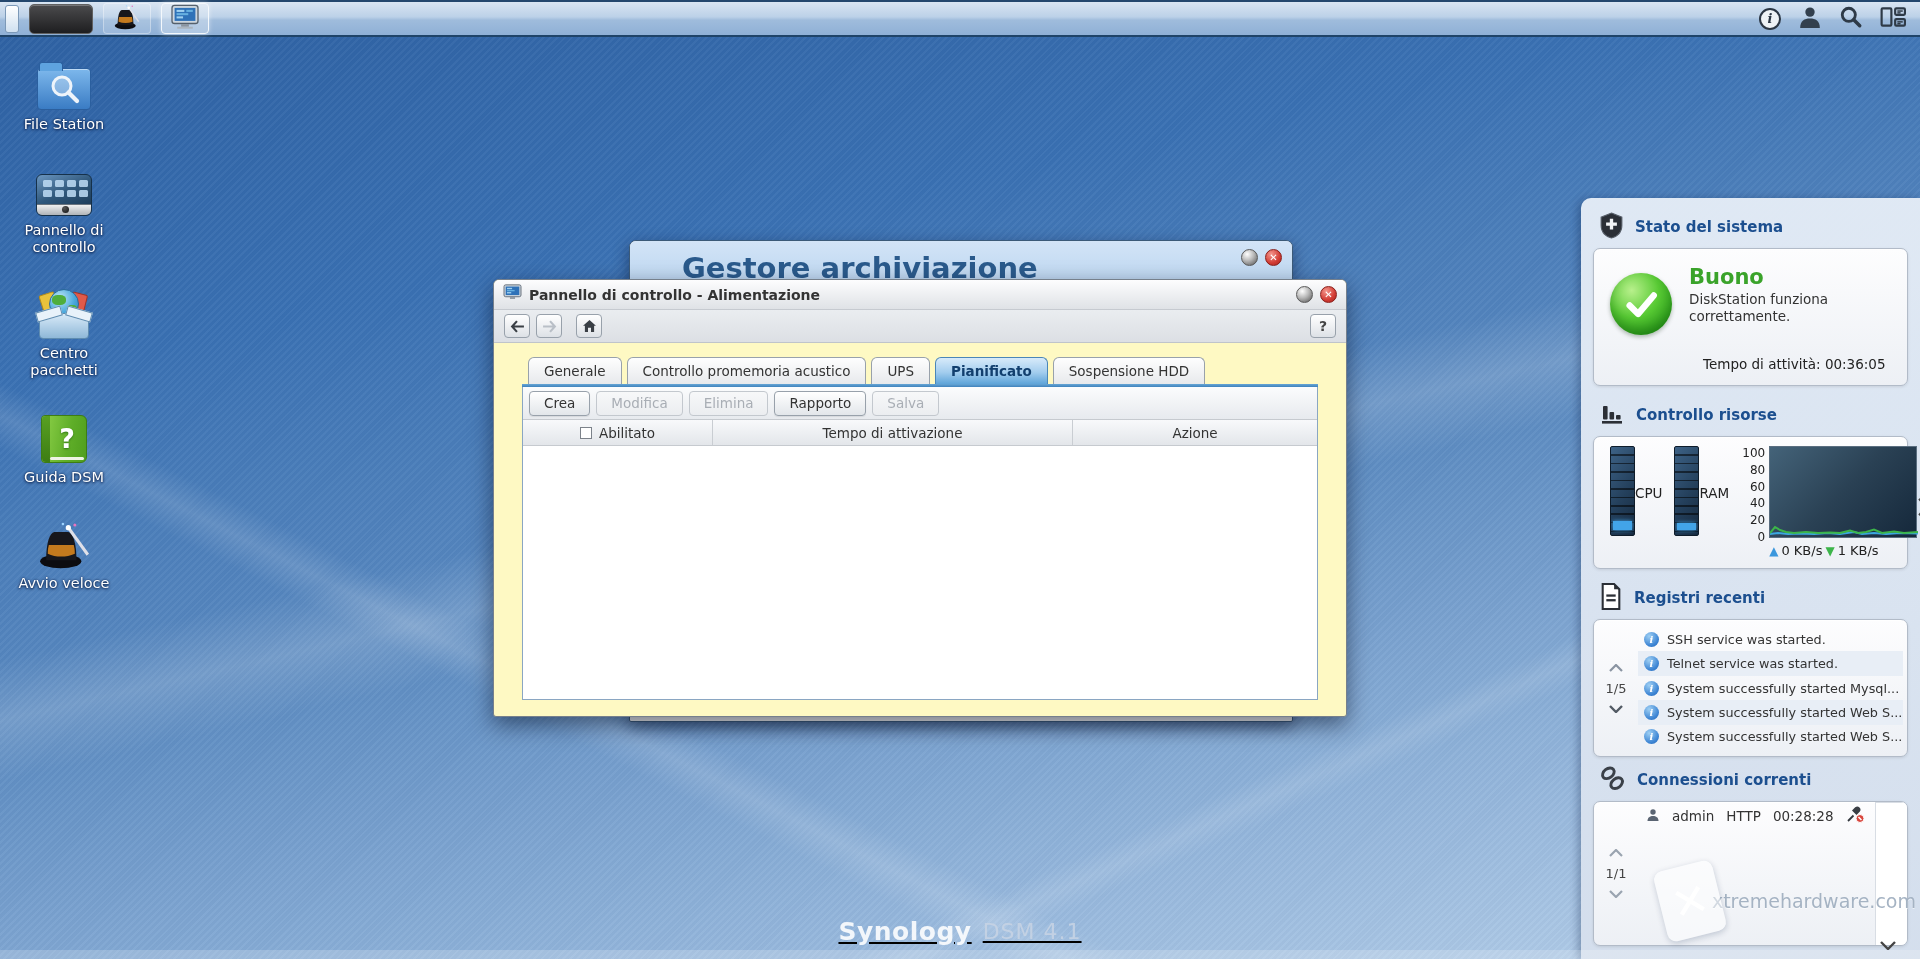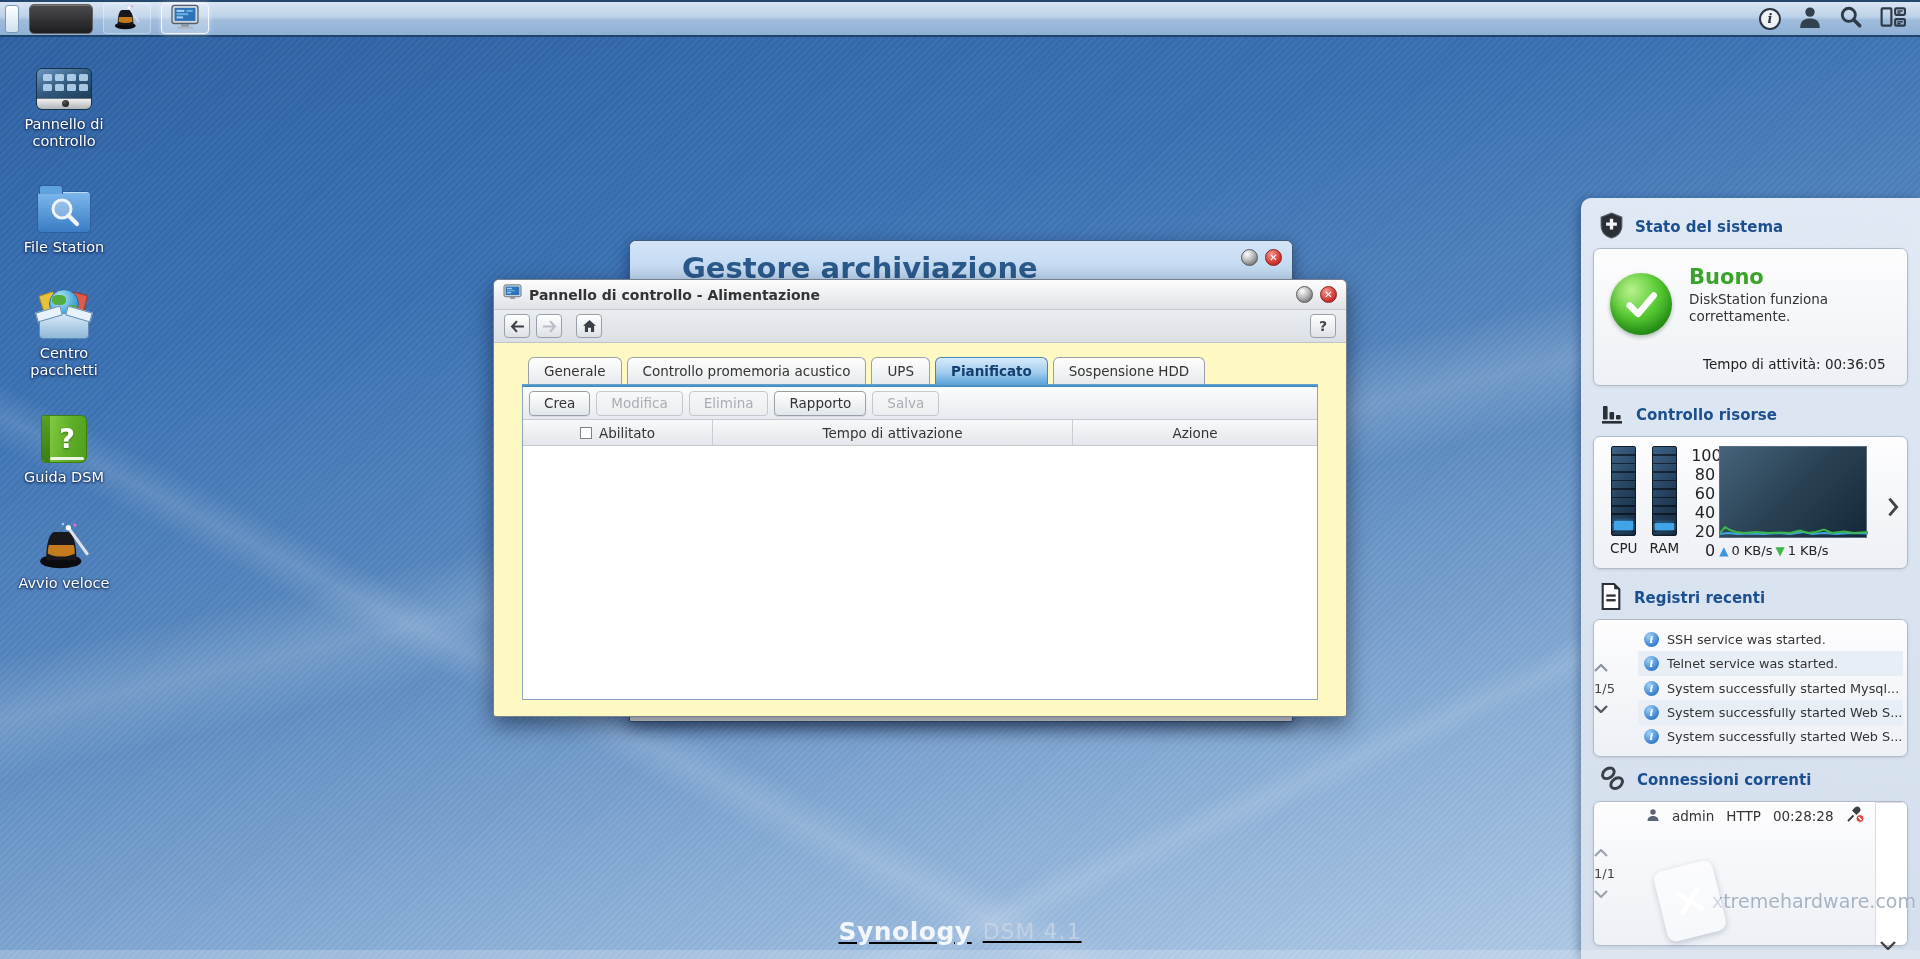--- a/index.html
+++ b/index.html
@@ -159,40 +159,40 @@
   .okball { width:62px; height:62px; border-radius:50%; margin-top:8px; flex:none;
     background:radial-gradient(circle at 35% 28%,#b8f08c,#58ca34 45%,#2fa01d 78%,#23800f);
     box-shadow:inset 0 -7px 11px rgba(0,70,0,.3), 0 2px 4px rgba(0,40,0,.3);
     display:flex; align-items:center; justify-content:center; }
   .status-tx { margin-left:17px; }
   .status-tx .good { font-size:21px; font-weight:bold; color:#3aa32a; }
   .status-tx .desc { font-size:13.5px; color:#333; width:172px; line-height:1.25; margin-top:2px; }
   .uptime { position:absolute; left:109px; bottom:13px; font-size:13.5px; color:#222; }
   
   .res-box { height:133px; margin-bottom:14px; display:flex; align-items:flex-start; padding:9px 6px 0 16px; }
-  .meter-g { display:flex; flex-direction:column; align-items:center; margin-right:12px; }
+  .meter-g { display:flex; flex-direction:row; align-items:center; margin-right:12px; }
   .meter { width:25px; height:90px; border:1px solid #0e1c2a; border-radius:2px; position:relative;
     background:linear-gradient(125deg,#3d6286,#24405c 55%,#16293e); overflow:hidden; }
   .meter::before { content:""; position:absolute; inset:0;
     background:repeating-linear-gradient(to bottom, transparent 0 7px, rgba(0,0,0,.55) 7px 8.5px); }
   .meter .fill { position:absolute; left:2px; right:2px; bottom:5px; background:#42a4e8; box-shadow:0 0 4px #42a4e8; }
   .meter-g .ml { font-size:13.5px; color:#222; margin-top:4px; }
   .chart-g { display:flex; }
   .ylabels { display:flex; flex-direction:column; justify-content:space-between; height:98px;
-    font-size:16px; color:#222; text-align:right; width:24px; margin-right:4px; }
+    font-size:12px; color:#222; text-align:right; width:24px; margin-right:4px; }
   .plot-wrap { display:flex; flex-direction:column; }
   .plot { width:148px; height:92px; border:1px solid #5a6e80; position:relative;
     background:linear-gradient(135deg,#446379 0%,#2a4154 50%,#15283b 100%); }
   .plot svg { position:absolute; left:0; bottom:0; }
   .rates { display:flex; align-items:center; gap:3px; margin-top:5px; font-size:13px; color:#222; }
   .up-arr { color:#3b97dd; font-size:12px; } .dn-arr { color:#3cb54a; font-size:12px; }
   .res-chv { margin-left:auto; align-self:center; margin-right:2px; cursor:pointer; }
   
   .logs-box { height:138px; margin-bottom:8px; display:flex; padding:7px 4px 7px 0; }
-  .pager { width:44px; display:flex; flex-direction:column; justify-content:center; gap:9px; }
+  .pager { width:44px; display:flex; flex-direction:column; align-items:center; justify-content:center; gap:9px; }
   .pager .pg { font-size:13px; color:#444; }
   .chev { cursor:pointer; color:#8a94a2; display:flex; }
   .logrows { flex:1; display:flex; flex-direction:column; overflow:hidden; }
   .logrow { height:24.8px; display:flex; align-items:center; gap:8px; padding-left:6px; font-size:12.8px; color:#333;
     white-space:nowrap; cursor:pointer; }
   .logrow:nth-child(even) { background:#e8eef6; }
   .ico-i { width:15px; height:15px; flex:none; border-radius:50%;
     background:radial-gradient(circle at 35% 28%,#9fd0f4,#3d85d4 65%,#2a66b2);
     color:#fff; font:bold italic 10px "DejaVu Serif", serif; display:flex; align-items:center; justify-content:center; }
   
@@ -295,47 +295,47 @@
           </g>
         </svg>
       </span>
     </div>
   </div>
 </div>
 
 <div class="desk-icons">
   <div class="dicon">
     <div class="art">
-      <div class="cpanel">
-        <div class="grid">
-            <i></i>
-            <i></i>
-            <i></i>
-            <i></i>
-            <i></i>
-            <i></i>
-            <i></i>
-            <i></i>
-          </div>
-        <div class="strip"></div>
-          <div class="knob"></div>
-      </div>
-    </div>
-    <div class="lbl">Pannello di controllo</div>
-  </div>
-  <div class="dicon">
-    <div class="art">
       <div class="folder">
         <svg width="34" height="34" viewBox="0 0 34 34">
           <circle cx="14" cy="13" r="9" fill="rgba(255,255,255,0.28)" stroke="#eef4fa" stroke-width="3"></circle>
           <line x1="20.5" y1="19.5" x2="29" y2="28" stroke="#eef4fa" stroke-width="4.2" stroke-linecap="round"></line>
         </svg>
       </div>
     </div>
     <div class="lbl">File Station</div>
+  </div>
+  <div class="dicon">
+    <div class="art">
+      <div class="cpanel">
+        <div class="grid">
+            <i></i>
+            <i></i>
+            <i></i>
+            <i></i>
+            <i></i>
+            <i></i>
+            <i></i>
+            <i></i>
+          </div>
+        <div class="strip"></div>
+          <div class="knob"></div>
+      </div>
+    </div>
+    <div class="lbl">Pannello di controllo</div>
   </div>
   <div class="dicon">
     <div class="art">
       <div class="pkg">
         <span class="card1"></span>
           <span class="card2"></span>
         <span class="globe">
             <i class="g1"></i>
             <i class="g2"></i>
           </span>

